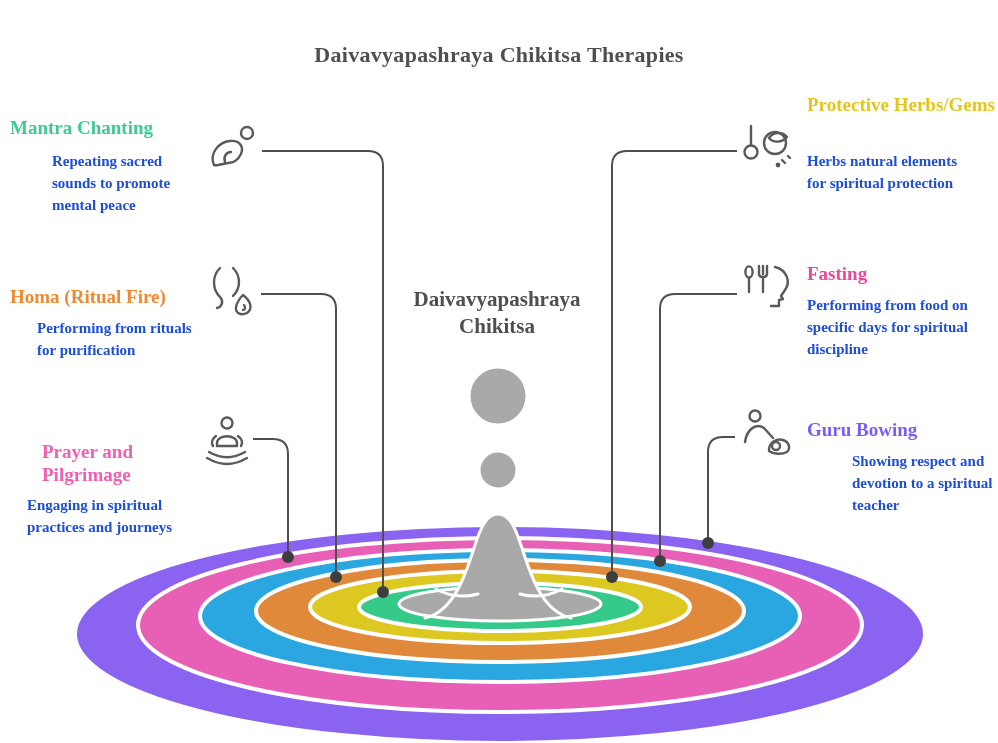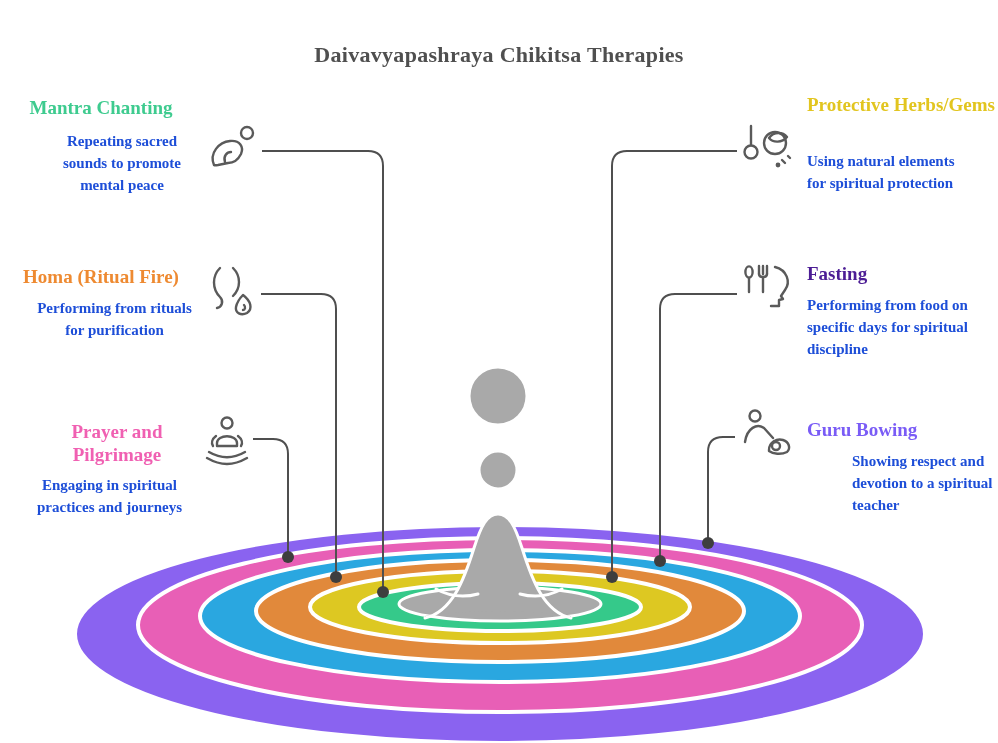--- a/index.html
+++ b/index.html
@@ -10,21 +10,21 @@
   .title{
     position:absolute;left:0;top:42px;width:998px;text-align:center;
     font-size:22px;font-weight:800;color:#4f4f4f;letter-spacing:.3px;
   }
   .center-label{
     position:absolute;left:377px;top:286px;width:240px;text-align:center;
     font-size:21px;font-weight:800;color:#4f4f4f;line-height:27px;
   }
   .item-title{position:absolute;font-size:19px;font-weight:800;line-height:23px;}
   .item-desc{position:absolute;font-size:15px;font-weight:700;color:#1d4ed8;line-height:22px;}
-  .left .item-title,.left .item-desc{text-align:center;}
+  .left .item-title,.left .item-desc{text-align:left;margin-top:20px;}
   .right .item-title,.right .item-desc{text-align:left;}
   .icon{position:absolute;}
   .icon svg{stroke:#5a5a5a;stroke-width:2.4;fill:none;stroke-linecap:round;stroke-linejoin:round;}
   svg.canvas{position:absolute;left:0;top:0;}
   .connector{stroke:#4f4f4f;stroke-width:2;fill:none;}
   .dot{fill:#3e3e3e;}
 </style>
 </head>
 <body>
 
@@ -57,20 +57,21 @@
     <circle class="dot" cx="383" cy="592" r="6"></circle>
     <circle class="dot" cx="336" cy="577" r="6"></circle>
     <circle class="dot" cx="288" cy="557" r="6"></circle>
     <circle class="dot" cx="612" cy="577" r="6"></circle>
     <circle class="dot" cx="660" cy="561" r="6"></circle>
     <circle class="dot" cx="708" cy="543" r="6"></circle>
   </svg>
 
   <div class="title">Daivavyapashraya Chikitsa Therapies</div>
 
+  <div class="center-label">Daivavyapashraya Chikitsa</div>
 
   <div class="item left">
     <div class="item-title" style="left: 10px; top: 96px; width: 182px; color: rgb(62, 203, 143);">Mantra Chanting</div>
     <div class="item-desc" style="left:52px;top:130px;width:140px;">Repeating sacred sounds to promote mental peace</div>
     <div class="icon" style="left:202px;top:122px;">
       <svg width="58" height="54" viewBox="0 0 58 54">
         <circle cx="45" cy="11" r="6"></circle>
         <path d="M12 43 C7 31 17 20 28 19 C38 18 42 25 39 32 C36 38 31 41 26 41 L16 43 C12 43.6 12 43 12 43 Z"></path>
         <path d="M23 40 C21 34 25 30 29 30"></path>
       </svg>
@@ -100,35 +101,35 @@
         <path d="M14 22 C10 25 9 29 11 32"></path>
         <path d="M36 22 C40 25 41 29 39 32"></path>
         <path d="M7 38 C19 45 31 45 43 38"></path>
         <path d="M5 44 C19 52 31 52 45 44"></path>
       </svg>
     </div>
   </div>
 
   <div class="item right">
     <div class="item-title" style="left: 807px; top: 93px; width: 190px; color: rgb(226, 197, 31);">Protective Herbs/Gems</div>
-    <div class="item-desc" style="left:807px;top:150px;width:170px;">Using natural elements for spiritual protection</div>
+    <div class="item-desc" style="left:807px;top:150px;width:170px;">Herbs natural elements for spiritual protection</div>
     <div class="icon" style="left:738px;top:124px;">
       <svg width="58" height="60" viewBox="0 0 58 60">
         <path d="M13 2 L13 21"></path>
         <circle cx="13" cy="28" r="6.5"></circle>
         <circle cx="37" cy="19" r="11"></circle>
         <path d="M31 14 C36 7 45 8 49 13 C44 19 35 19 31 14 Z"></path>
         <path d="M44 36 l3 3 M50 32 l2 2"></path>
         <circle cx="40" cy="41" r="1.2"></circle>
       </svg>
     </div>
   </div>
 
   <div class="item right">
-    <div class="item-title" style="left: 807px; top: 262px; width: 190px; color: #4c1d95;">Fasting</div>
+    <div class="item-title" style="left: 807px; top: 262px; width: 190px; color: #ec4899;">Fasting</div>
     <div class="item-desc" style="left:807px;top:294px;width:175px;">Performing from food on specific days for spiritual discipline</div>
     <div class="icon" style="left:740px;top:262px;">
       <svg width="52" height="56" viewBox="0 0 52 56">
         <ellipse cx="9" cy="10" rx="3.6" ry="5.6"></ellipse>
         <path d="M9 16 L9 30"></path>
         <path d="M19 4 V12 M23 4 V12 M27 4 V12"></path>
         <path d="M19 12 C19 16 27 16 27 12"></path>
         <path d="M23 16 L23 30"></path>
         <path d="M35 5 C47 8 51 20 45 28 L41 34 L43 37 L39 38 L39 44 L31 44"></path>
       </svg>

